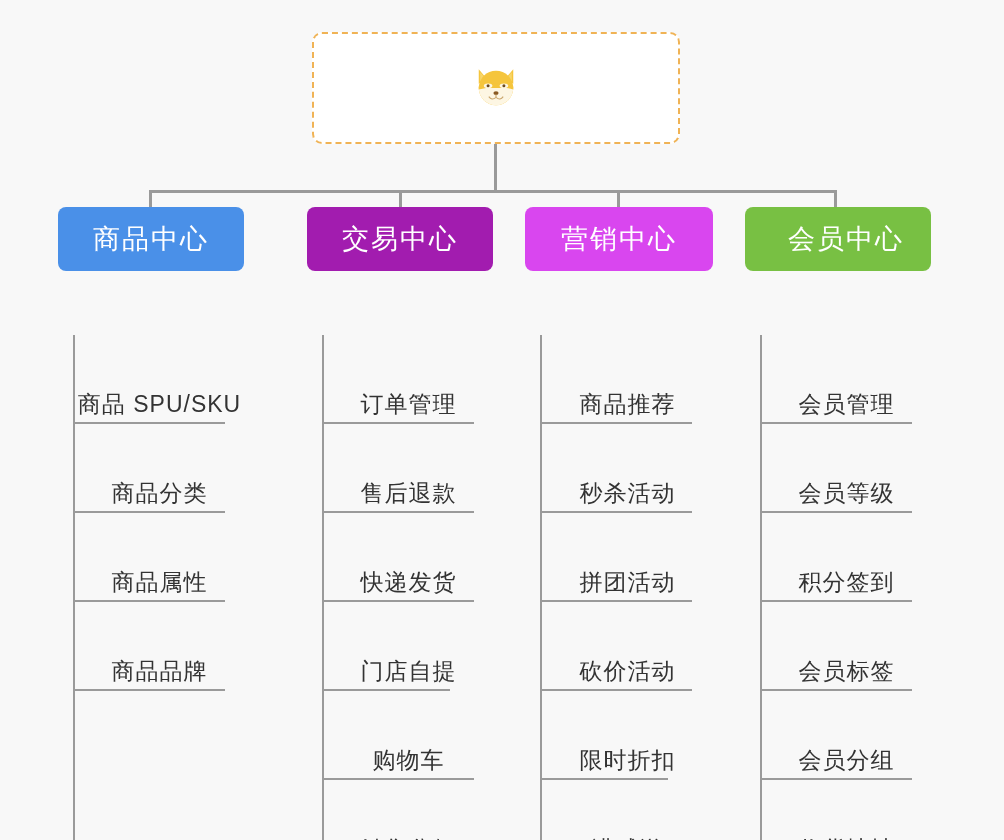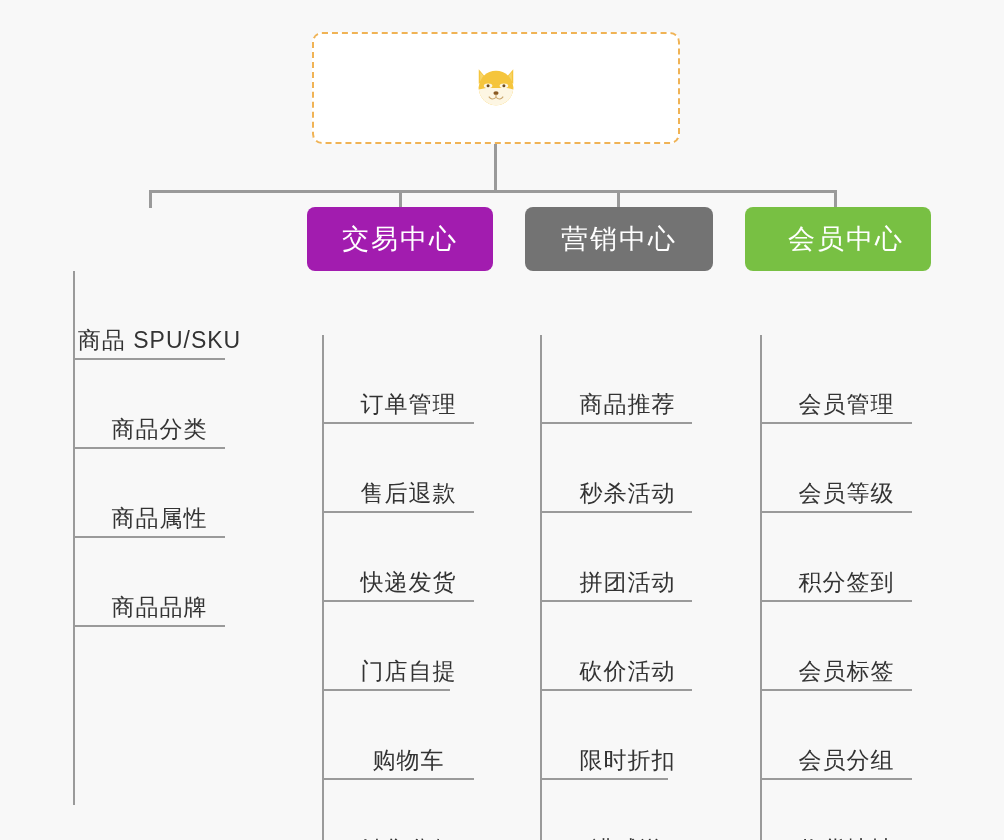--- a/index.html
+++ b/index.html
@@ -181,20 +181,23 @@
   </div>
 
   <div class="conn conn-v stem-root"></div>
   <div class="conn conn-h bus"></div>
   <div class="conn conn-v drop drop-1"></div>
   <div class="conn conn-v drop drop-2"></div>
   <div class="conn conn-v drop drop-3"></div>
   <div class="conn conn-v drop drop-4"></div>
 
   <div class="column col-1">
+    <div class="branch-header" style="background: rgb(74, 144, 232);">
+      <span>商品中心</span>
+    </div>
     <div class="leaf-list">
       <div class="spine" style="top: 0px; height: 534px;"></div>
       <div class="leaf-item">
         <span class="leaf-label">商品 SPU/SKU</span>
         <span class="leaf-underline"></span>
       </div>
       <div class="leaf-item">
         <span class="leaf-label">商品分类</span>
         <span class="leaf-underline"></span>
       </div>
@@ -236,21 +239,21 @@
         <span class="leaf-underline"></span>
       </div>
       <div class="leaf-item">
         <span class="leaf-label">销售分佣</span>
 
       </div>
     </div>
   </div>
 
   <div class="column col-3">
-    <div class="branch-header" style="background: #737373; text-align: center;">
+    <div class="branch-header" style="background: #d946ef; text-align: center;">
       <span>营销中心</span>
     </div>
     <div class="leaf-list">
       <div class="spine" style="top: 0px; height: 534px;"></div>
       <div class="leaf-item">
         <span class="leaf-label">商品推荐</span>
         <span class="leaf-underline"></span>
       </div>
       <div class="leaf-item">
         <span class="leaf-label">秒杀活动</span>

